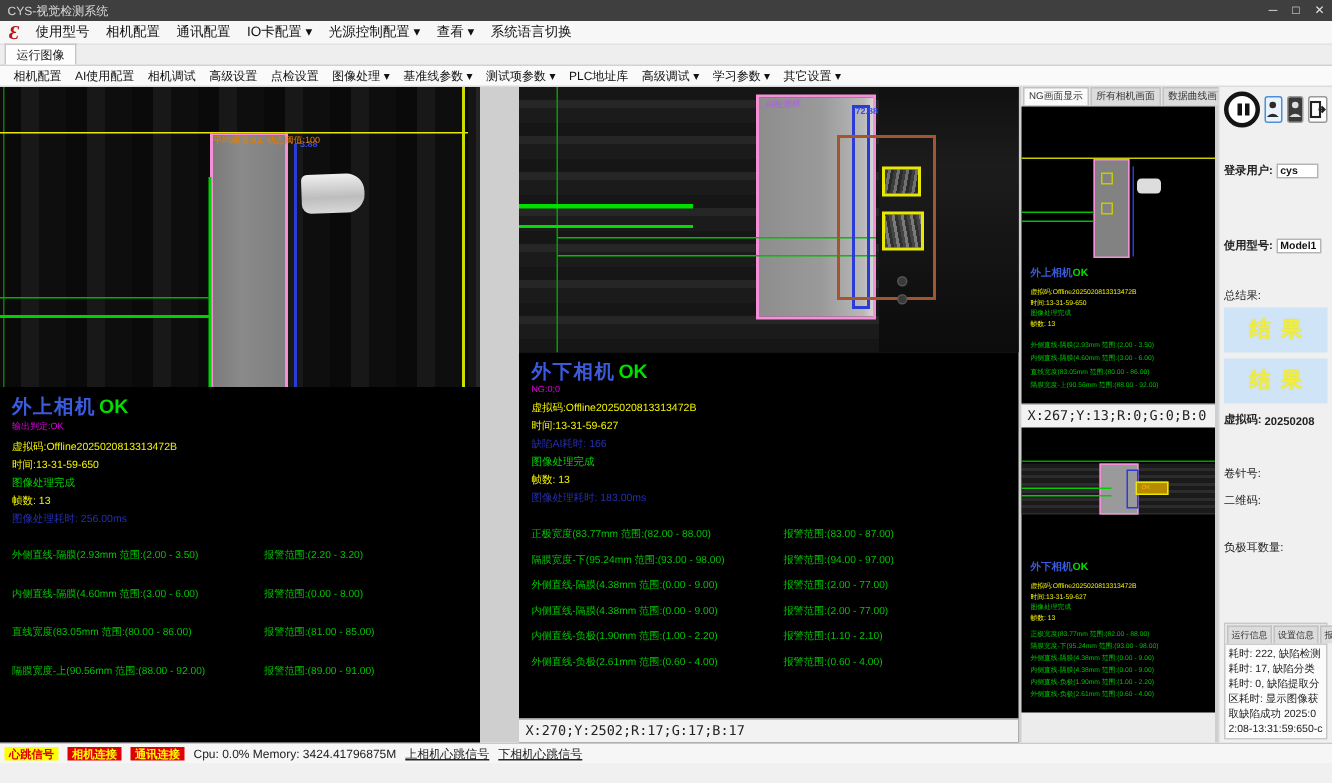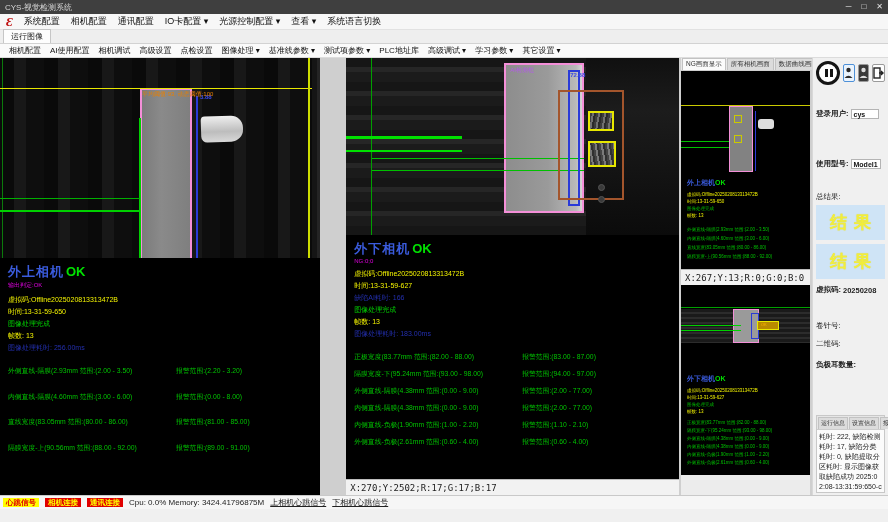--- a/index.html
+++ b/index.html
@@ -59,21 +59,21 @@
   .sidebar{width:76px;background:#f0f0f0;display:flex;flex-direction:column;padding:2px 3px;border-left:1px solid #d8d8d8;}
   .btnrow{display:flex;align-items:center;gap:3px;margin:1px 0 4px;}
   .pause-btn{width:24px;height:24px;border:3px solid #141414;border-radius:50%;background:#fff;position:relative;flex:none;}
   .pause-btn i{position:absolute;top:5px;width:3px;height:8px;background:#141414;}
   .pause-btn i.b1{left:6px;} .pause-btn i.b2{left:11px;}
   .sm-btn{width:13px;height:18px;border:1px solid #9a9a9a;background:#fdfdfd;display:flex;align-items:center;justify-content:center;border-radius:2px;}
   .sm-btn.sel{border:1px solid #4d90d8;background:#eaf3fc;}
   .field{font-size:7.5px;color:#222;display:flex;align-items:center;margin:20px 0;white-space:nowrap;font-weight:bold;}
   .fval{background:#fff;border:1px solid #b4b4b4;font-size:7px;padding:0 2px;margin-left:2px;min-width:28px;height:10px;line-height:10px;color:#111;}
   .flabel{font-size:7.5px;color:#222;margin:3px 0 1px;}
-  .result-box{background:#cfe4f6;color:#f2ee3a;font-weight:bold;font-size:17px;text-align:center;letter-spacing:7px;padding:6px 0 6px 7px;margin:2px 0;text-shadow:0 0 1px #d8d44a;}
+  .result-box{background:#cfe4f6;color:#f2ee3a;font-weight:bold;font-size:14px;text-align:center;letter-spacing:7px;padding:6px 0 6px 7px;margin:2px 0;text-shadow:0 0 1px #d8d44a;}
   .info-panel{margin-top:auto;background:#fbfbfb;border:1px solid #c8c8c8;}
   .info-tabs{display:flex;gap:1px;background:#e6e6e6;border-bottom:1px solid #ccc;padding:1px 1px 0;}
   .info-tab{font-size:6px;padding:1px 2px;background:#dcdcdc;border:1px solid #c2c2c2;border-bottom:none;color:#333;white-space:nowrap;}
   .info-body{font-size:7px;line-height:10px;color:#222;padding:2px;word-break:break-all;height:62px;overflow:hidden;}
   
   .statusbar{height:14px;background:#f6f6f6;border-top:1px solid #c9c9c9;display:flex;align-items:center;gap:6px;padding:0 3px;font-size:8px;color:#222;}
   .badge{font-size:7.5px;font-weight:bold;padding:1px 3px;line-height:1;}
   .badge.hb{background:#ffff00;color:#e00000;}
   .badge.rd{background:#e00000;color:#ffff00;}
   .sb-link{text-decoration:underline;color:#222;}
@@ -88,21 +88,21 @@
     <span>CYS-视觉检测系统</span>
     <span class="win-controls">
       <span>─</span>
       <span>□</span>
       <span>✕</span>
     </span>
   </div>
 
   <div class="menubar">
     <span class="logo">Ɛ</span>
-    <span class="menu-item">系统配置</span>
+    <span class="menu-item">使用型号</span>
     <span class="menu-item">相机配置</span>
     <span class="menu-item">通讯配置</span>
     <span class="menu-item">IO卡配置 ▾</span>
     <span class="menu-item">光源控制配置 ▾</span>
     <span class="menu-item">查看 ▾</span>
     <span class="menu-item">系统语言切换</span>
   </div>
 
   <div class="tabrow">
     <span class="tab">运行图像</span>
@@ -319,21 +319,21 @@
         </div>
       <div class="flabel">总结果:</div>
       <div class="result-box">结果</div>
       <div class="result-box">结果</div>
       <div class="field" style="margin-top:4px;">
           <span>虚拟码:</span>
           <span style="margin-left:2px;font-size:7.5px;">20250208</span>
         </div>
       <div class="flabel" style="margin-top:6px;">卷针号:</div>
       <div class="flabel" style="margin-top:7px;">二维码:</div>
-      <div class="flabel" style="margin-top:10px;font-weight:bold;">负极耳数量:</div>
+      <div class="flabel" style="margin-top:20px;">负极耳数量:</div>
       <div class="info-panel">
         <div class="info-tabs">
           <span class="info-tab">运行信息</span>
           <span class="info-tab">设置信息</span>
           <span class="info-tab">报错信息</span>
         </div>
         <div class="info-body">耗时: 222, 缺陷检测耗时: 17, 缺陷分类耗时: 0, 缺陷提取分区耗时: 显示图像获取缺陷成功 2025:02:08-13:31:59:650-cys—外上相机—图像处理耗时: 256.00ms</div>
       </div>
     </aside>
   </div>

